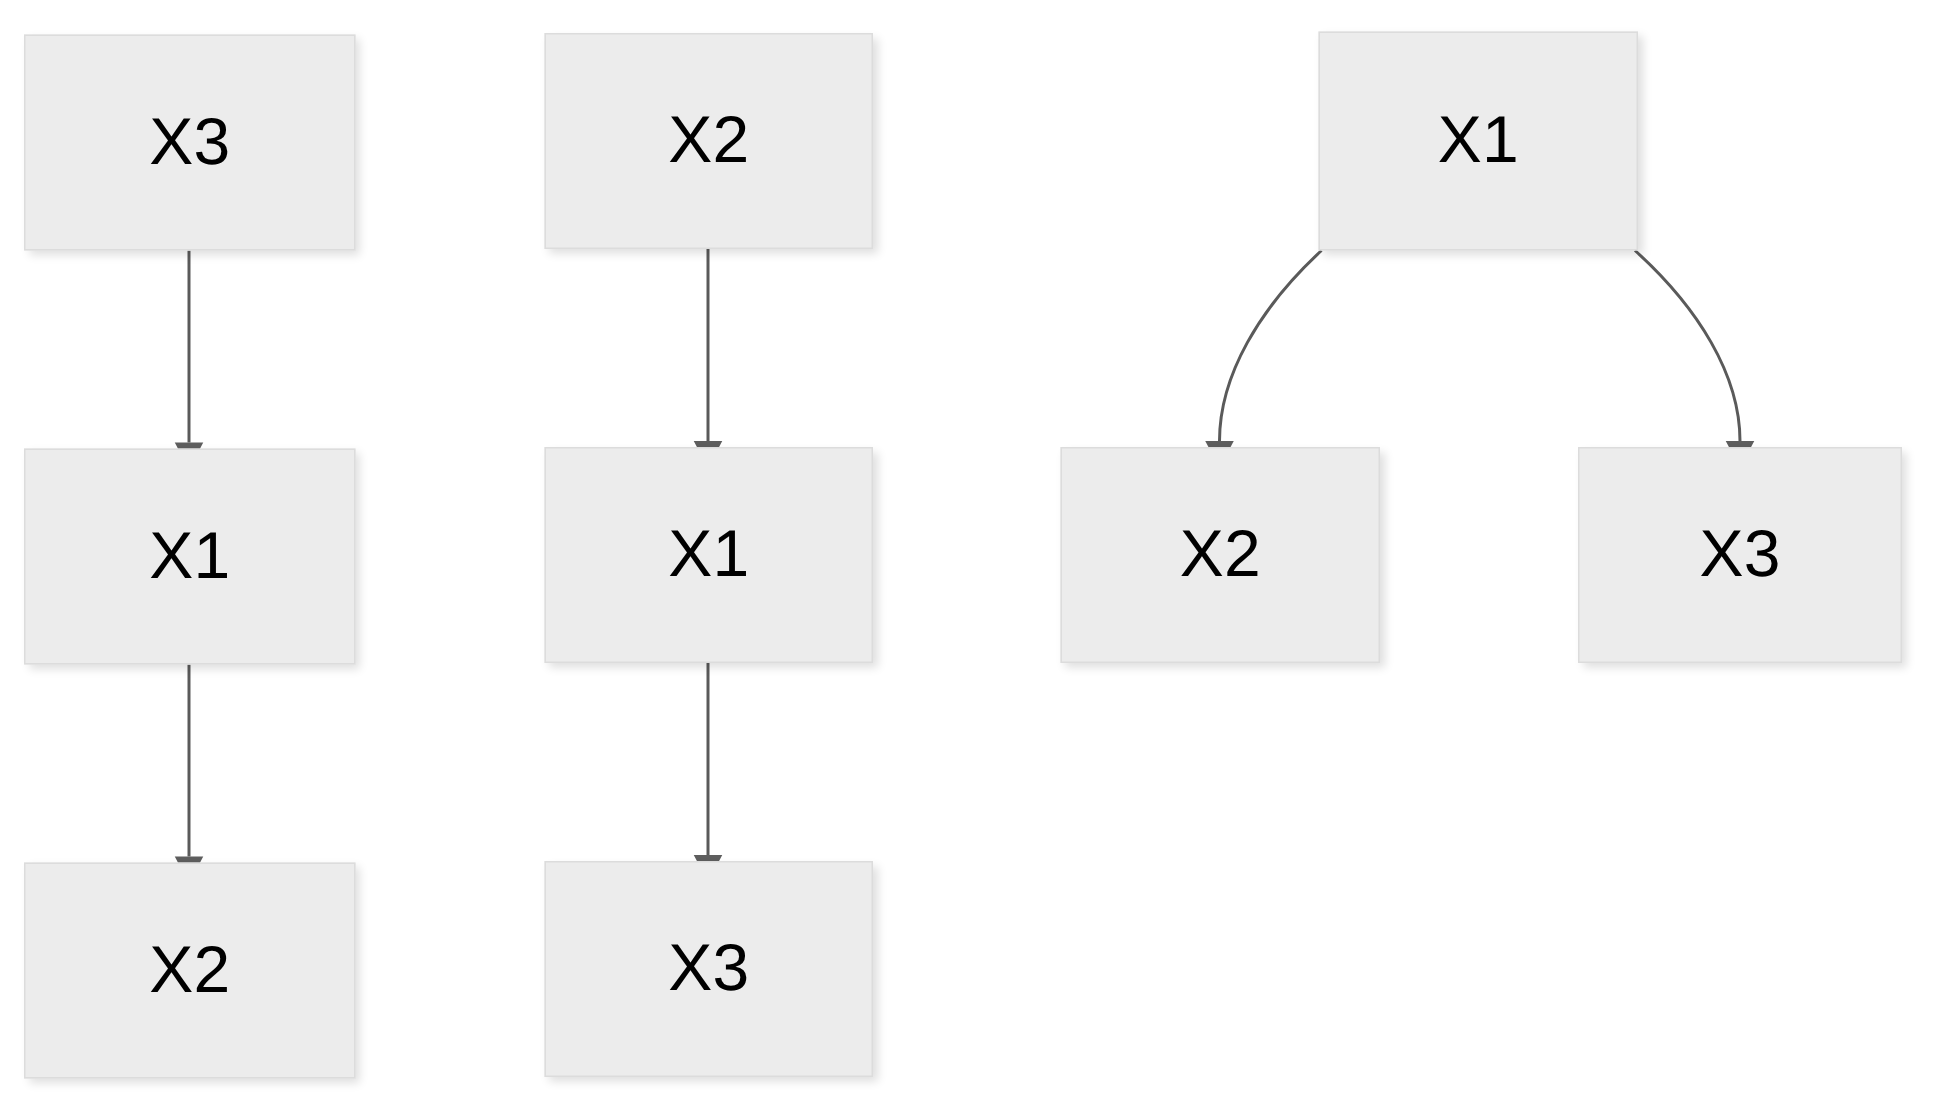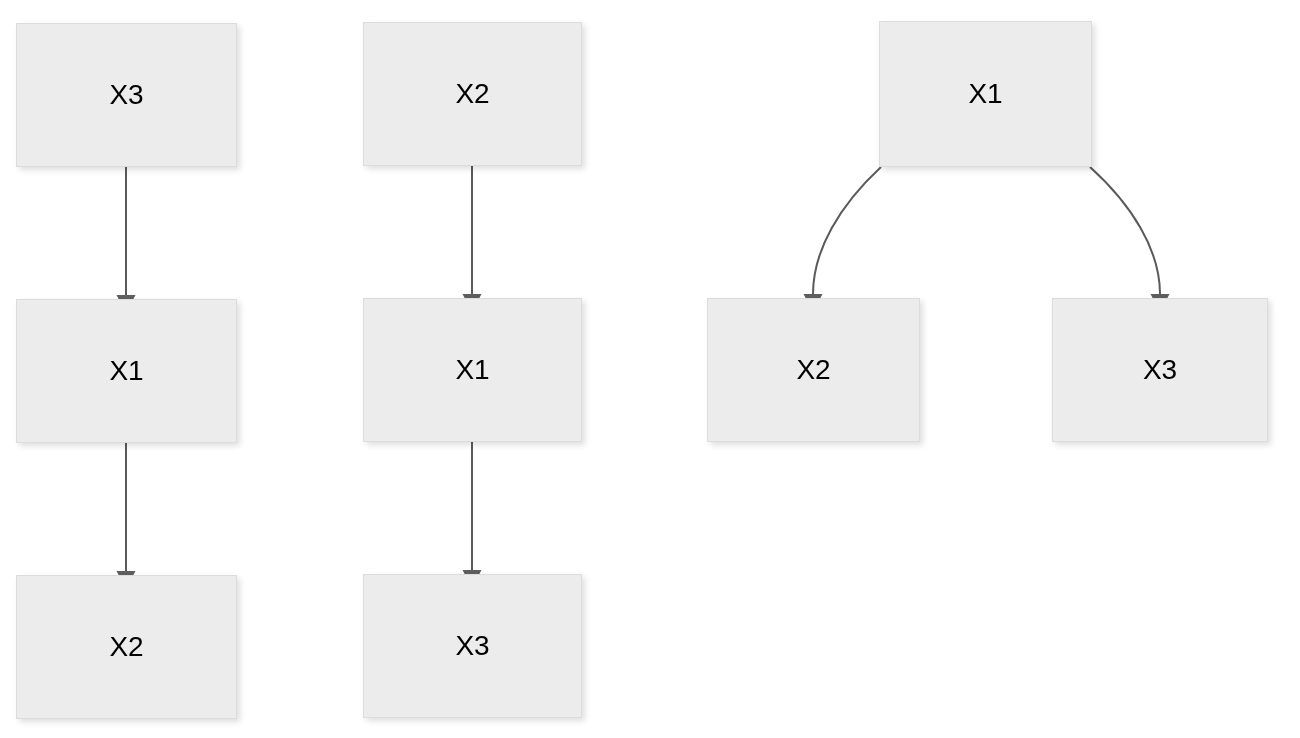--- a/index.html
+++ b/index.html
@@ -28,21 +28,21 @@
     box-sizing: border-box;
     background: #ECECEC;
     border: 1px solid #DCDCDC;
     box-shadow: 3px 3px 6px rgba(0,0,0,0.13);
     display: flex;
     align-items: center;
     justify-content: center;
   }
   .node-label {
     font-family: "Liberation Sans", sans-serif;
-    font-size: 28px;
+    font-size: 44px;
     line-height: 1;
     color: #000000;
     letter-spacing: 0px;
     user-select: none;
   }
 </style>
 </head>
 <body>
 
 <div id="canvas">

